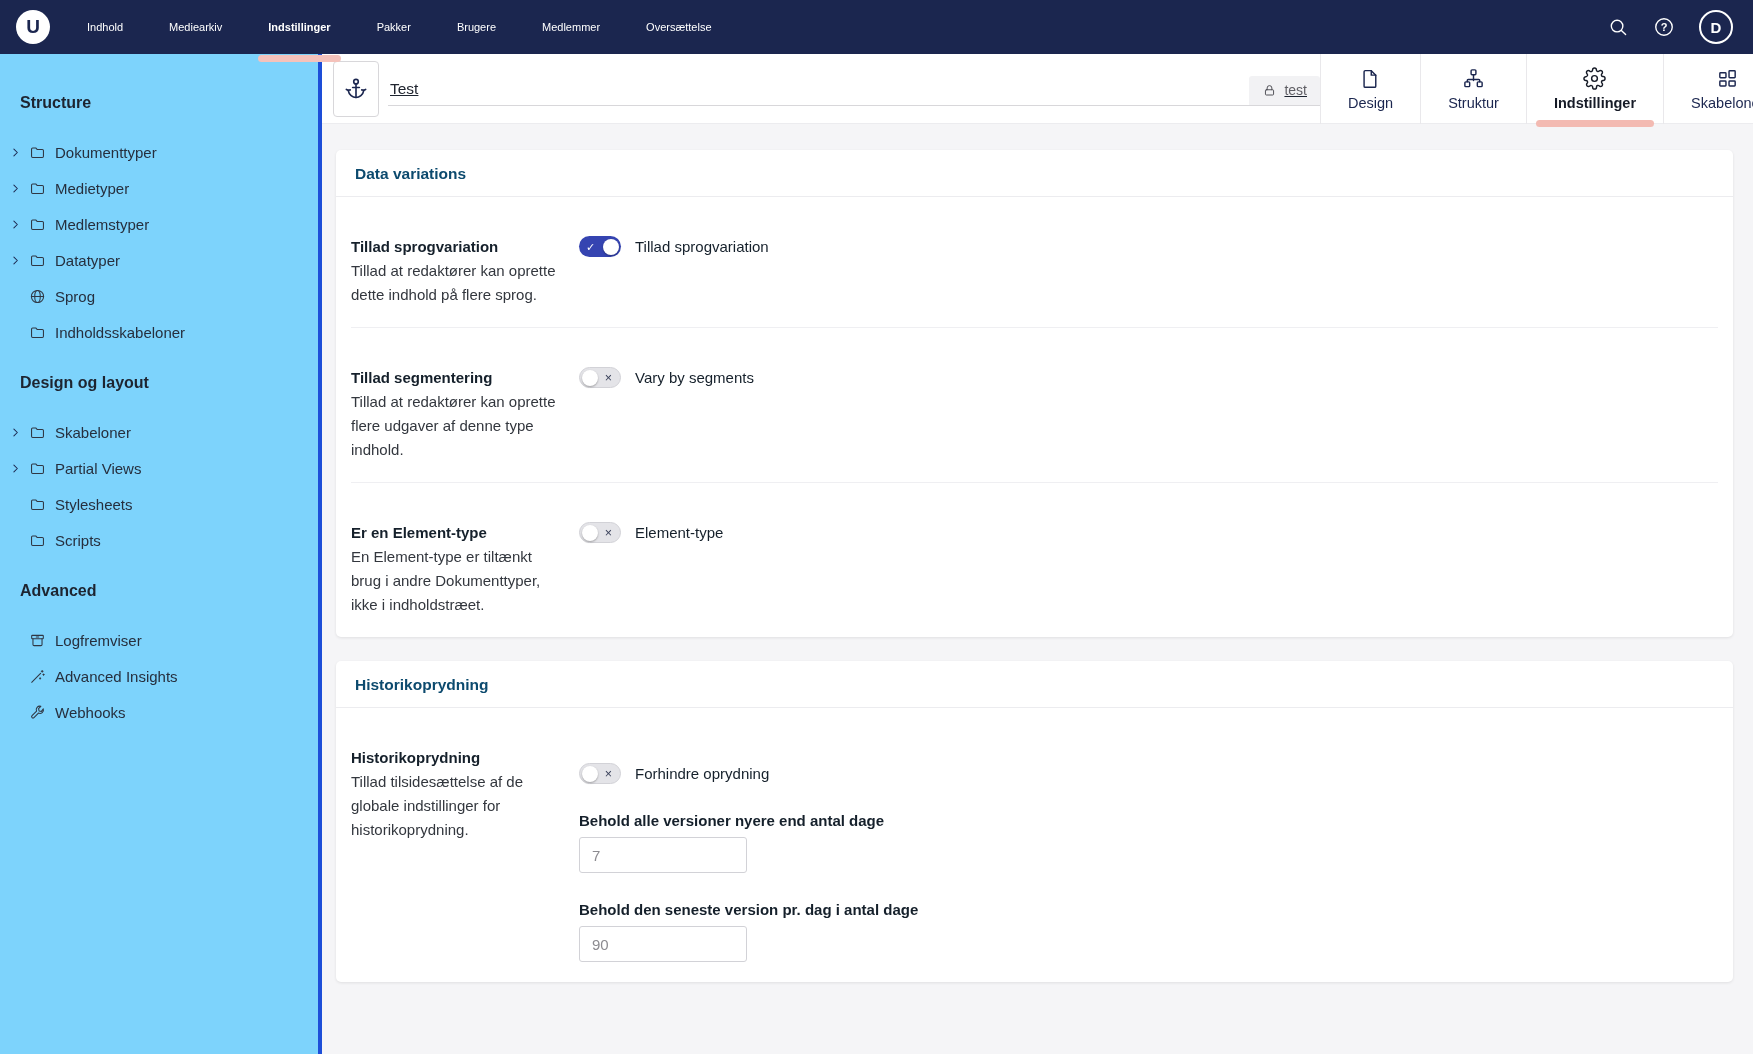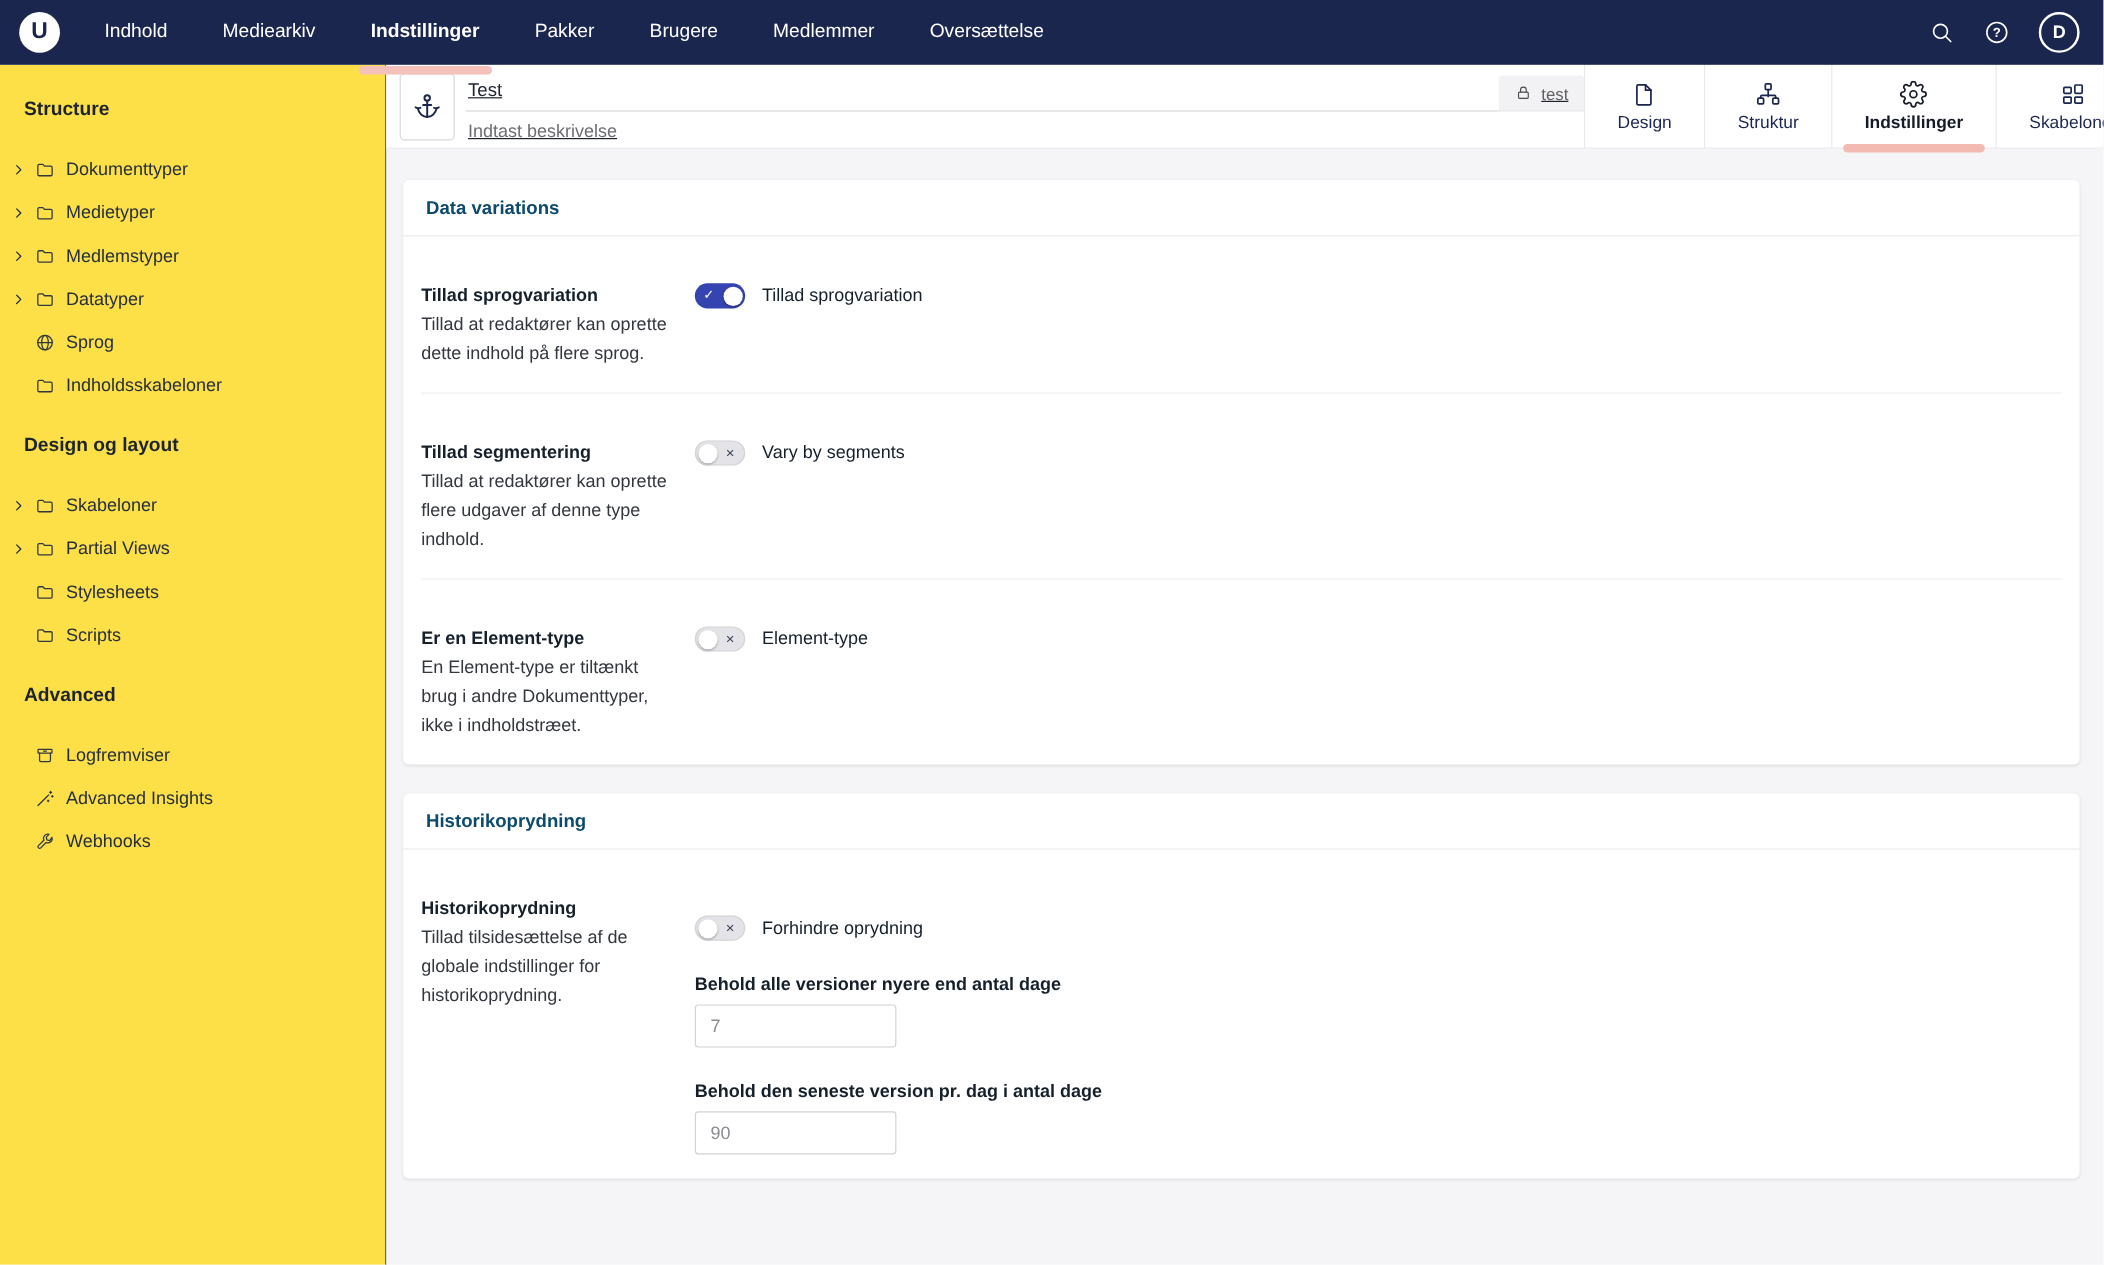--- a/index.html
+++ b/index.html
@@ -3,30 +3,30 @@
 <meta charset="utf-8">
 <style>
   * { margin:0; padding:0; box-sizing:border-box; }
   html,body { width:1753px; height:1054px; overflow:hidden; }
   body { font-family:"Liberation Sans", sans-serif; background:#fff; color:#1d2430; }
 
   
   .topnav { height:54px; background:#1b264f; display:flex; align-items:center; padding:0 20px 0 16px; position:relative; z-index:10; }
   .logo { width:34px; height:34px; border-radius:50%; background:#fff; color:#1b264f; font-weight:bold; font-size:19px; display:flex; align-items:center; justify-content:center; margin-right:14px; cursor:pointer; }
   .nav-items { display:flex; height:100%; }
-  .nav-item { color:#fff; font-size:16px; padding:0 23px; display:flex; align-items:center; height:100%; position:relative; cursor:pointer; white-space:nowrap; }
+  .nav-item { color:#fff; font-size:11px; padding:0 23px; display:flex; align-items:center; height:100%; position:relative; cursor:pointer; white-space:nowrap; }
   .nav-item.active { font-weight:bold; }
   .nav-item.active::after { content:""; position:absolute; left:13px; right:13px; top:calc(100% + 1px); height:7px; background:#f5c2bb; border-radius:5px; }
   .nav-right { margin-left:auto; display:flex; align-items:center; gap:24px; }
   .nav-icon { width:22px; height:22px; color:#fff; cursor:pointer; }
   .avatar { width:34px; height:34px; border-radius:50%; border:2px solid #fff; color:#fff; font-weight:bold; font-size:15px; display:flex; align-items:center; justify-content:center; cursor:pointer; }
 
   
   .app { display:flex; height:1000px; }
-  .sidebar { width:322px; flex:none; background:#fde047; border-right:1px solid #1d4ed8; padding:29px 10px 0 8px; overflow:hidden; }
+  .sidebar { width:322px; flex:none; background:#7dd3fc; border-right:4px solid #1d4ed8; padding:40px 10px 0 8px; overflow:hidden; }
   .side-title { font-size:16px; font-weight:bold; color:#1d2430; margin:0 0 22px 12px; }
   .side-section { margin-bottom:24px; }
   .side-item { display:flex; align-items:center; height:36px; font-size:15px; color:#262f3e; cursor:pointer; }
   .chev { width:11px; height:11px; margin-left:2px; flex:none; color:#1b264f; }
   .side-icon { width:17px; height:17px; margin:0 9px 0 8px; flex:none; color:#2f3744; }
   .icon svg, .chev svg, .side-icon svg, .nav-icon svg, .tab-icon svg, .entity-icon svg, .alias-lock svg { width:100%; height:100%; display:block; }
 
   .main { flex:1; min-width:0; display:flex; flex-direction:column; background:#f5f5f7; }
 
   
@@ -280,21 +280,20 @@
           <div class="alias-badge">
             <span class="icon alias-lock">
                 <svg viewBox="0 0 24 24" fill="none" stroke="currentColor" stroke-width="1.5" stroke-linecap="round" stroke-linejoin="round">
                   <rect x="5.5" y="10.8" width="13" height="8.4" rx="1.4"></rect>
                   <path d="M8.2 10.8V8a3.8 3.8 0 0 1 7.6 0v2.8"></path>
                 </svg>
               </span>
             <span>test</span>
           </div>
         </div>
-        <input class="desc-input" placeholder="Indtast beskrivelse" style="">
       </div>
       <div class="hspacer"></div>
       <div class="tabs">
           <div class="tab">
      <span class="icon tab-icon">
               <svg viewBox="0 0 24 24" fill="none" stroke="currentColor" stroke-width="1.5" stroke-linecap="round" stroke-linejoin="round">
                 <path d="M6.5 3.8h6.3l4.7 4.7V20a1.2 1.2 0 0 1-1.2 1.2H6.5A1.2 1.2 0 0 1 5.3 20V5a1.2 1.2 0 0 1 1.2-1.2z"></path>
                 <path d="M12.8 3.8V8.5h4.7"></path>
               </svg>
             </span>

